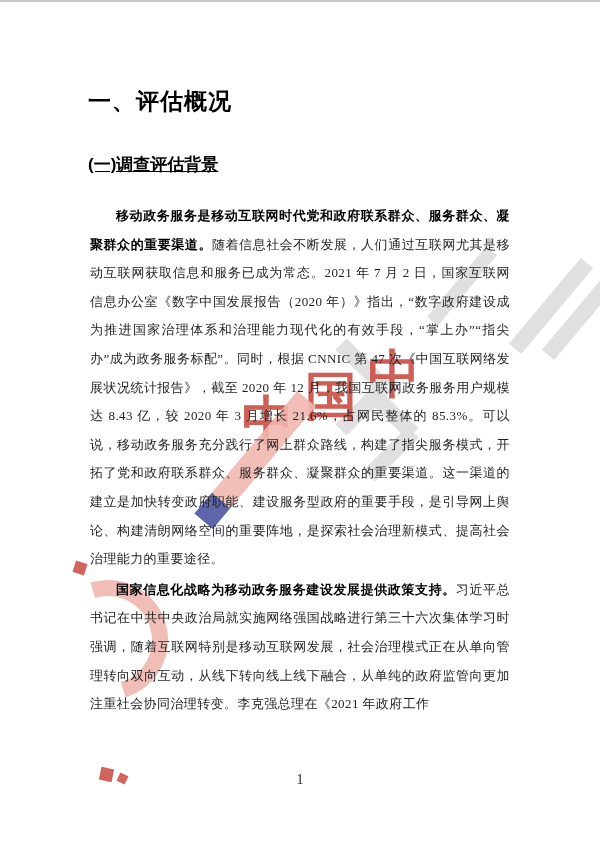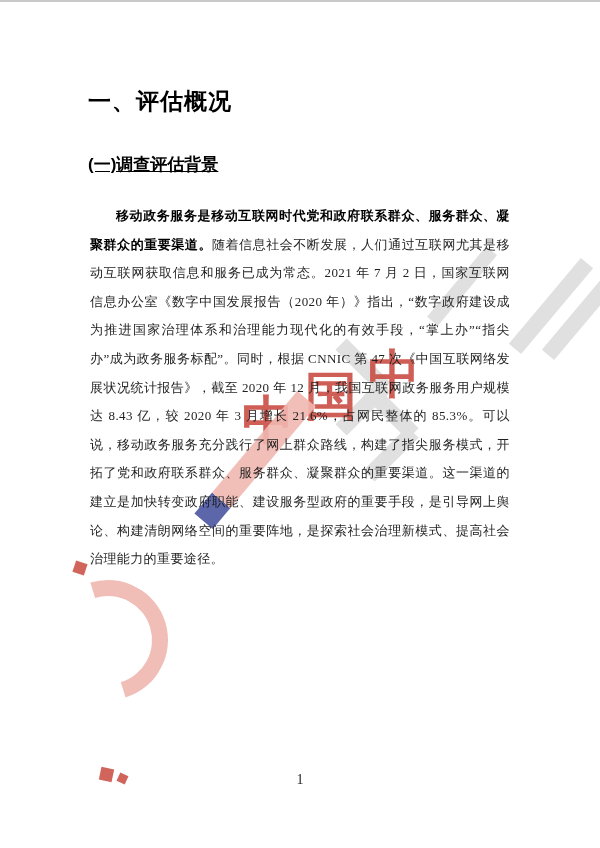--- a/index.html
+++ b/index.html
@@ -99,16 +99,17 @@
     <div class="wm-sq" style="left:100px;top:766px;width:13px;height:13px;transform:rotate(12deg);"></div>
     <div class="wm-sq" style="left:118px;top:772px;width:9px;height:9px;transform:rotate(25deg);"></div>
   </div>
 
   <div class="content">
     <h1>一、评估概况</h1>
     <h2>(一)调查评估背景</h2>
 
     <p class="body"><span class="lead">移动政务服务是移动互联网时代党和政府联系群众、服务群众、凝聚群众的重要渠道。</span><span>随着信息社会不断发展，人们通过互联网尤其是移动互联网获取信息和服务已成为常态。2021 年 7 月 2 日，国家互联网信息办公室《数字中国发展报告（2020 年）》指出，“数字政府建设成为推进国家治理体系和治理能力现代化的有效手段，“掌上办”“指尖办”成为政务服务标配”。同时，根据 CNNIC 第 47 次《中国互联网络发展状况统计报告》，截至 2020 年 12 月，我国互联网政务服务用户规模达 8.43 亿，较 2020 年 3 月增长 21.6%，占网民整体的 85.3%。可以说，移动政务服务充分践行了网上群众路线，构建了指尖服务模式，开拓了党和政府联系群众、服务群众、凝聚群众的重要渠道。这一渠道的建立是加快转变政府职能、建设服务型政府的重要手段，是引导网上舆论、构建清朗网络空间的重要阵地，是探索社会治理新模式、提高社会治理能力的重要途径。</span></p>
 
+    <p class="body"><span class="lead">国家信息化战略为移动政务服务建设发展提供政策支持。</span><span>习近平总书记在中共中央政治局就实施网络强国战略进行第三十六次集体学习时强调，随着互联网特别是移动互联网发展，社会治理模式正在从单向管理转向双向互动，从线下转向线上线下融合，从单纯的政府监管向更加注重社会协同治理转变。李克强总理在《2021 年政府工作</span></p>
   </div>
 
   <div class="page-number">1</div>
 </div>
 
 </body></html>

